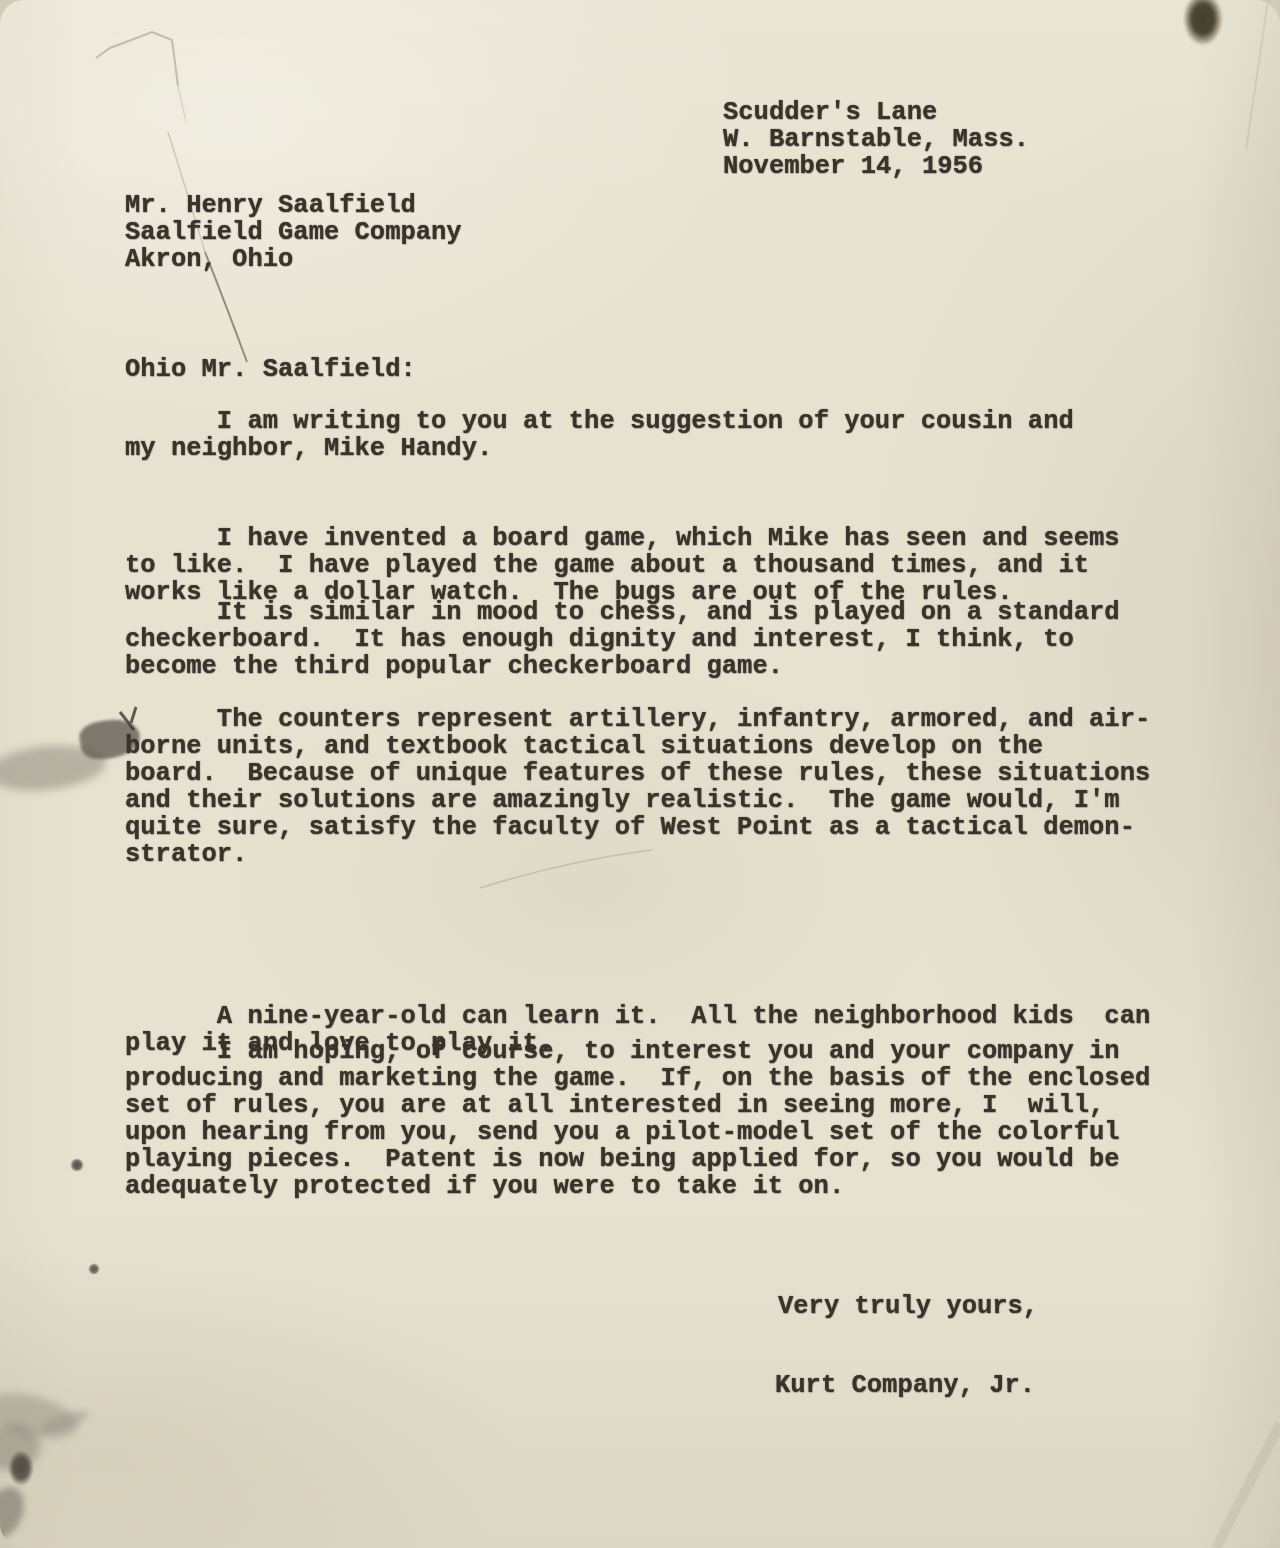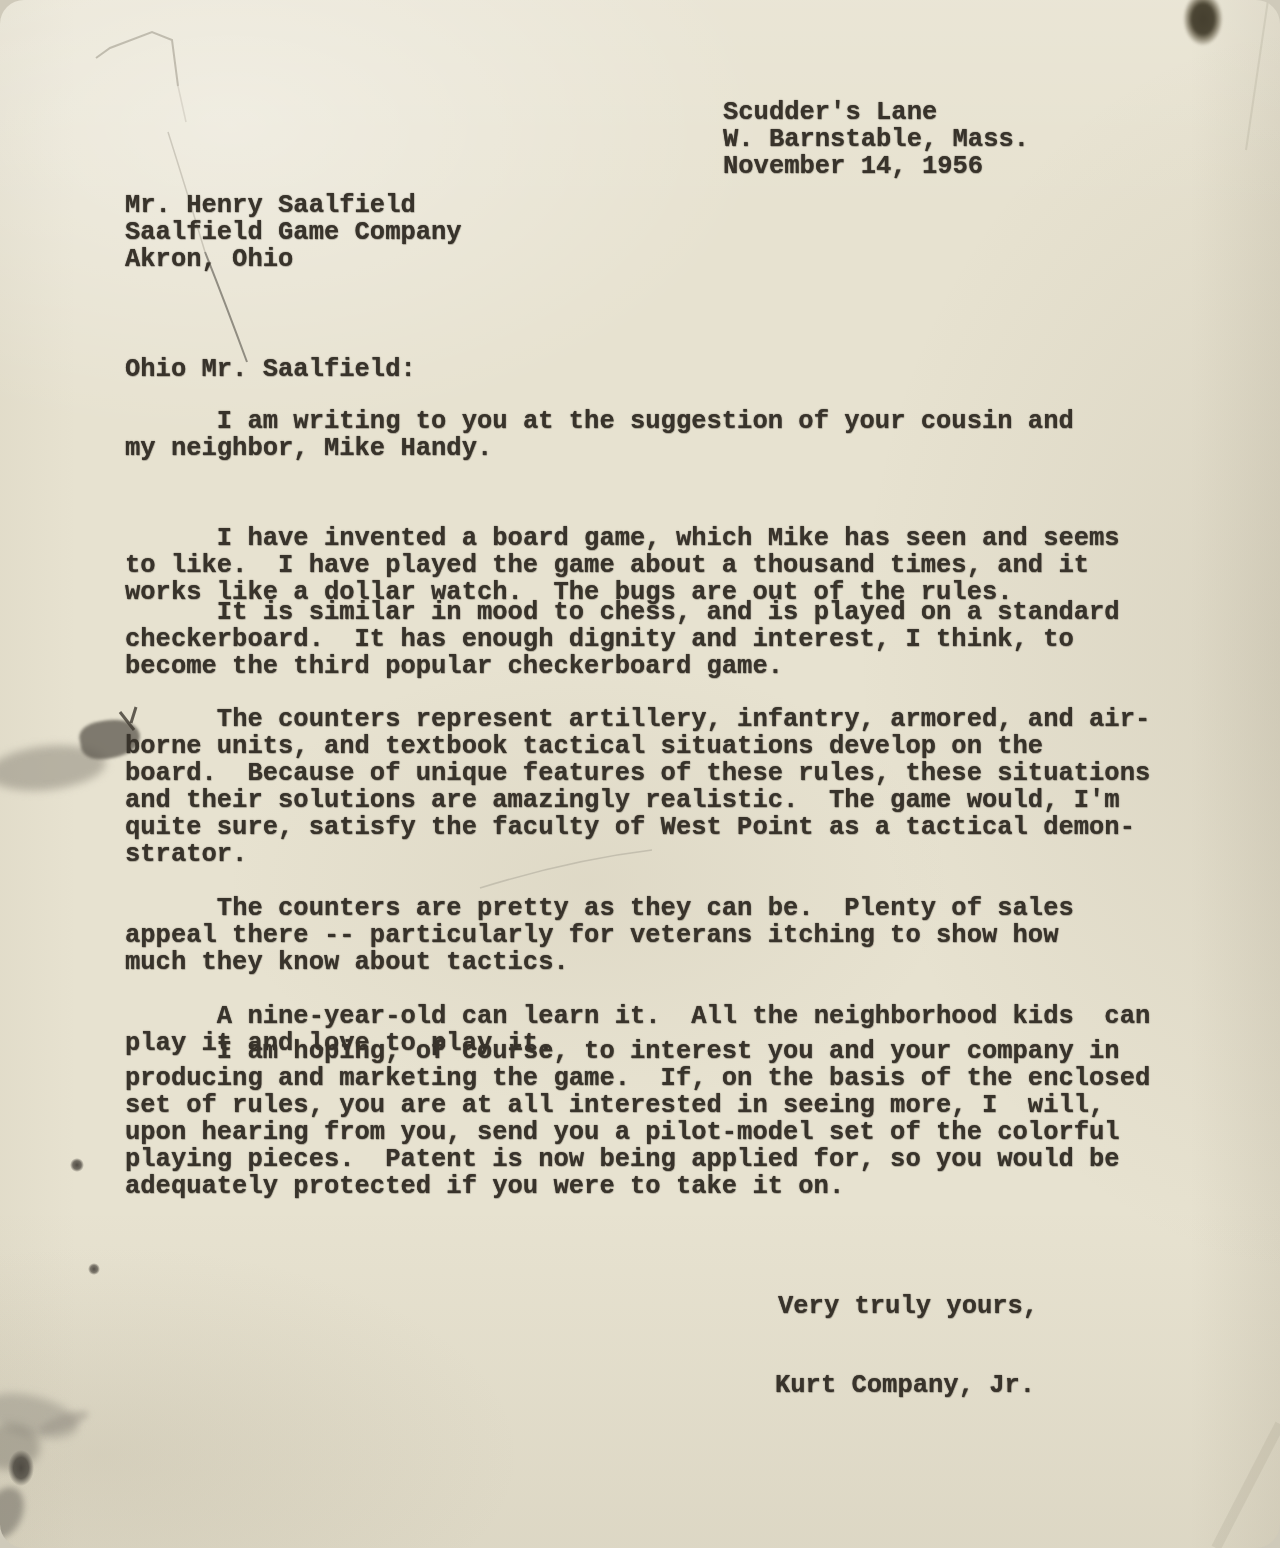--- a/index.html
+++ b/index.html
@@ -123,23 +123,20 @@
 works like a dollar watch.  The bugs are out of the rules.</div>
     <div class="block para para-3">      It is similar in mood to chess, and is played on a standard
 checkerboard.  It has enough dignity and interest, I think, to
 become the third popular checkerboard game.</div>
     <div class="block para para-4">      The counters represent artillery, infantry, armored, and air-
 borne units, and textbook tactical situations develop on the
 board.  Because of unique features of these rules, these situations
 and their solutions are amazingly realistic.  The game would, I'm
 quite sure, satisfy the faculty of West Point as a tactical demon-
 strator.</div>
-    <div class="block para para-5">      The counters are pretty as they can be.  Plenty of sales
-appeal there -- particularly for veterans itching to show how
-much they know about tactics.</div>
     <div class="block para para-6">      A nine-year-old can learn it.  All the neighborhood kids  can
 play it and love to play it.</div>
     <div class="block para para-7">      I am hoping, of course, to interest you and your company in
 producing and marketing the game.  If, on the basis of the enclosed
 set of rules, you are at all interested in seeing more, I  will,
 upon hearing from you, send you a pilot-model set of the colorful
 playing pieces.  Patent is now being applied for, so you would be
 adequately protected if you were to take it on.</div>
 
     <div class="block closing">Very truly yours,</div>

